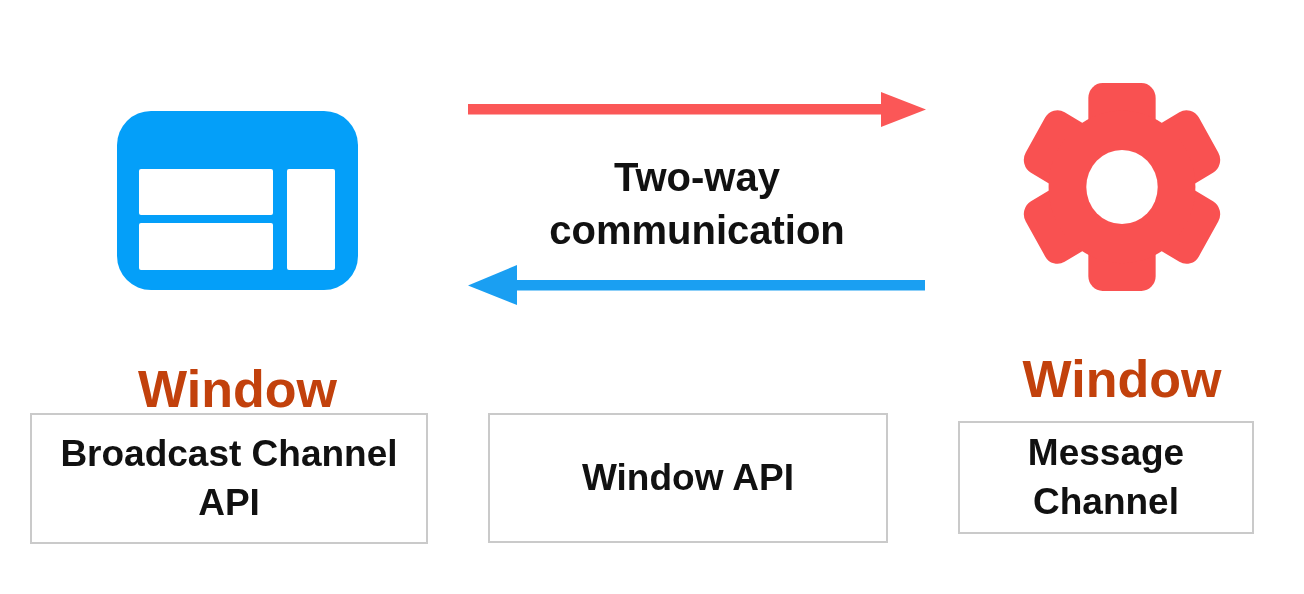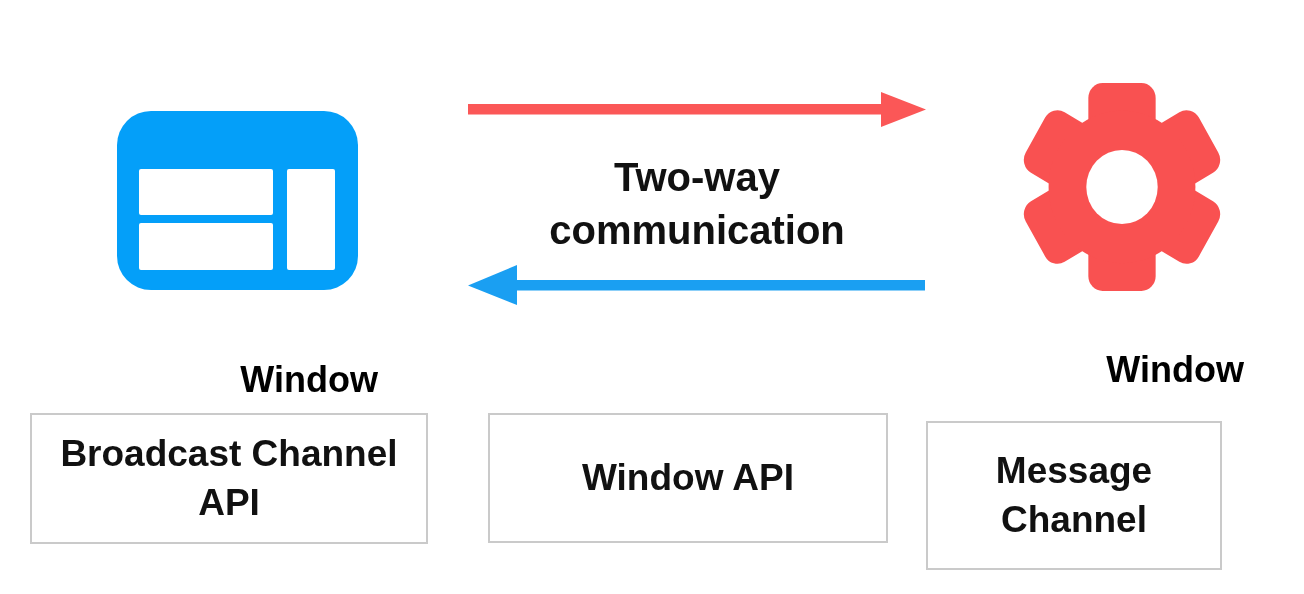--- a/index.html
+++ b/index.html
@@ -16,25 +16,25 @@
     color: #111111;
     overflow: hidden;
   }
   .abs { position: absolute; margin-top: 48px; }
 
   .window-icon { left: 117px; top: 63px; width: 241px; height: 179px; }
   .gear-icon   { left: 1020px; top: 33px; width: 204px; height: 212px; }
   .icon svg { display: block; width: 100%; height: 100%; }
 
   .entity-label {
-    font-size: 36px;
+    font-size: 52px;
     font-weight: 700;
-    text-align: right;
+    text-align: center;
     line-height: 1.2;
-    color: #000000;
+    color: #c2410c;
   }
   .window-label { left: 97px;  top: 310px; width: 281px; }
   .worker-label { left: 1000px; top: 300px; width: 244px; }
 
   .arrows { left: 455px; top: 35px; width: 480px; height: 230px; }
   .arrows svg { display: block; width: 100%; height: 100%; }
 
   .comm-label {
     left: 527px; top: 103px; width: 340px;
     font-size: 40px;
@@ -54,21 +54,21 @@
     justify-content: center;
     text-align: center;
     font-size: 37px;
     font-weight: 700;
     line-height: 1.3;
     color: #111111;
     padding: 0 20px;
   }
   .api-box-1 { left: 30px;  top: 413px; width: 398px; height: 131px; }
   .api-box-2 { left: 488px; top: 413px; width: 400px; height: 130px; }
-  .api-box-3 { left: 926px; top: 421px; width: 296px; height: 149px; }
+  .api-box-3 { left: 958px; top: 421px; width: 296px; height: 113px; }
 </style>
 </head>
 <body>
 
 <div class="canvas">
 
   <div class="abs icon window-icon">
     <svg viewBox="0 0 241 179" xmlns="http://www.w3.org/2000/svg">
       <rect x="0" y="0" width="241" height="179" rx="34" fill="#049ff9"></rect>
       <rect x="22" y="58" width="134" height="46" rx="2" fill="#ffffff"></rect>

